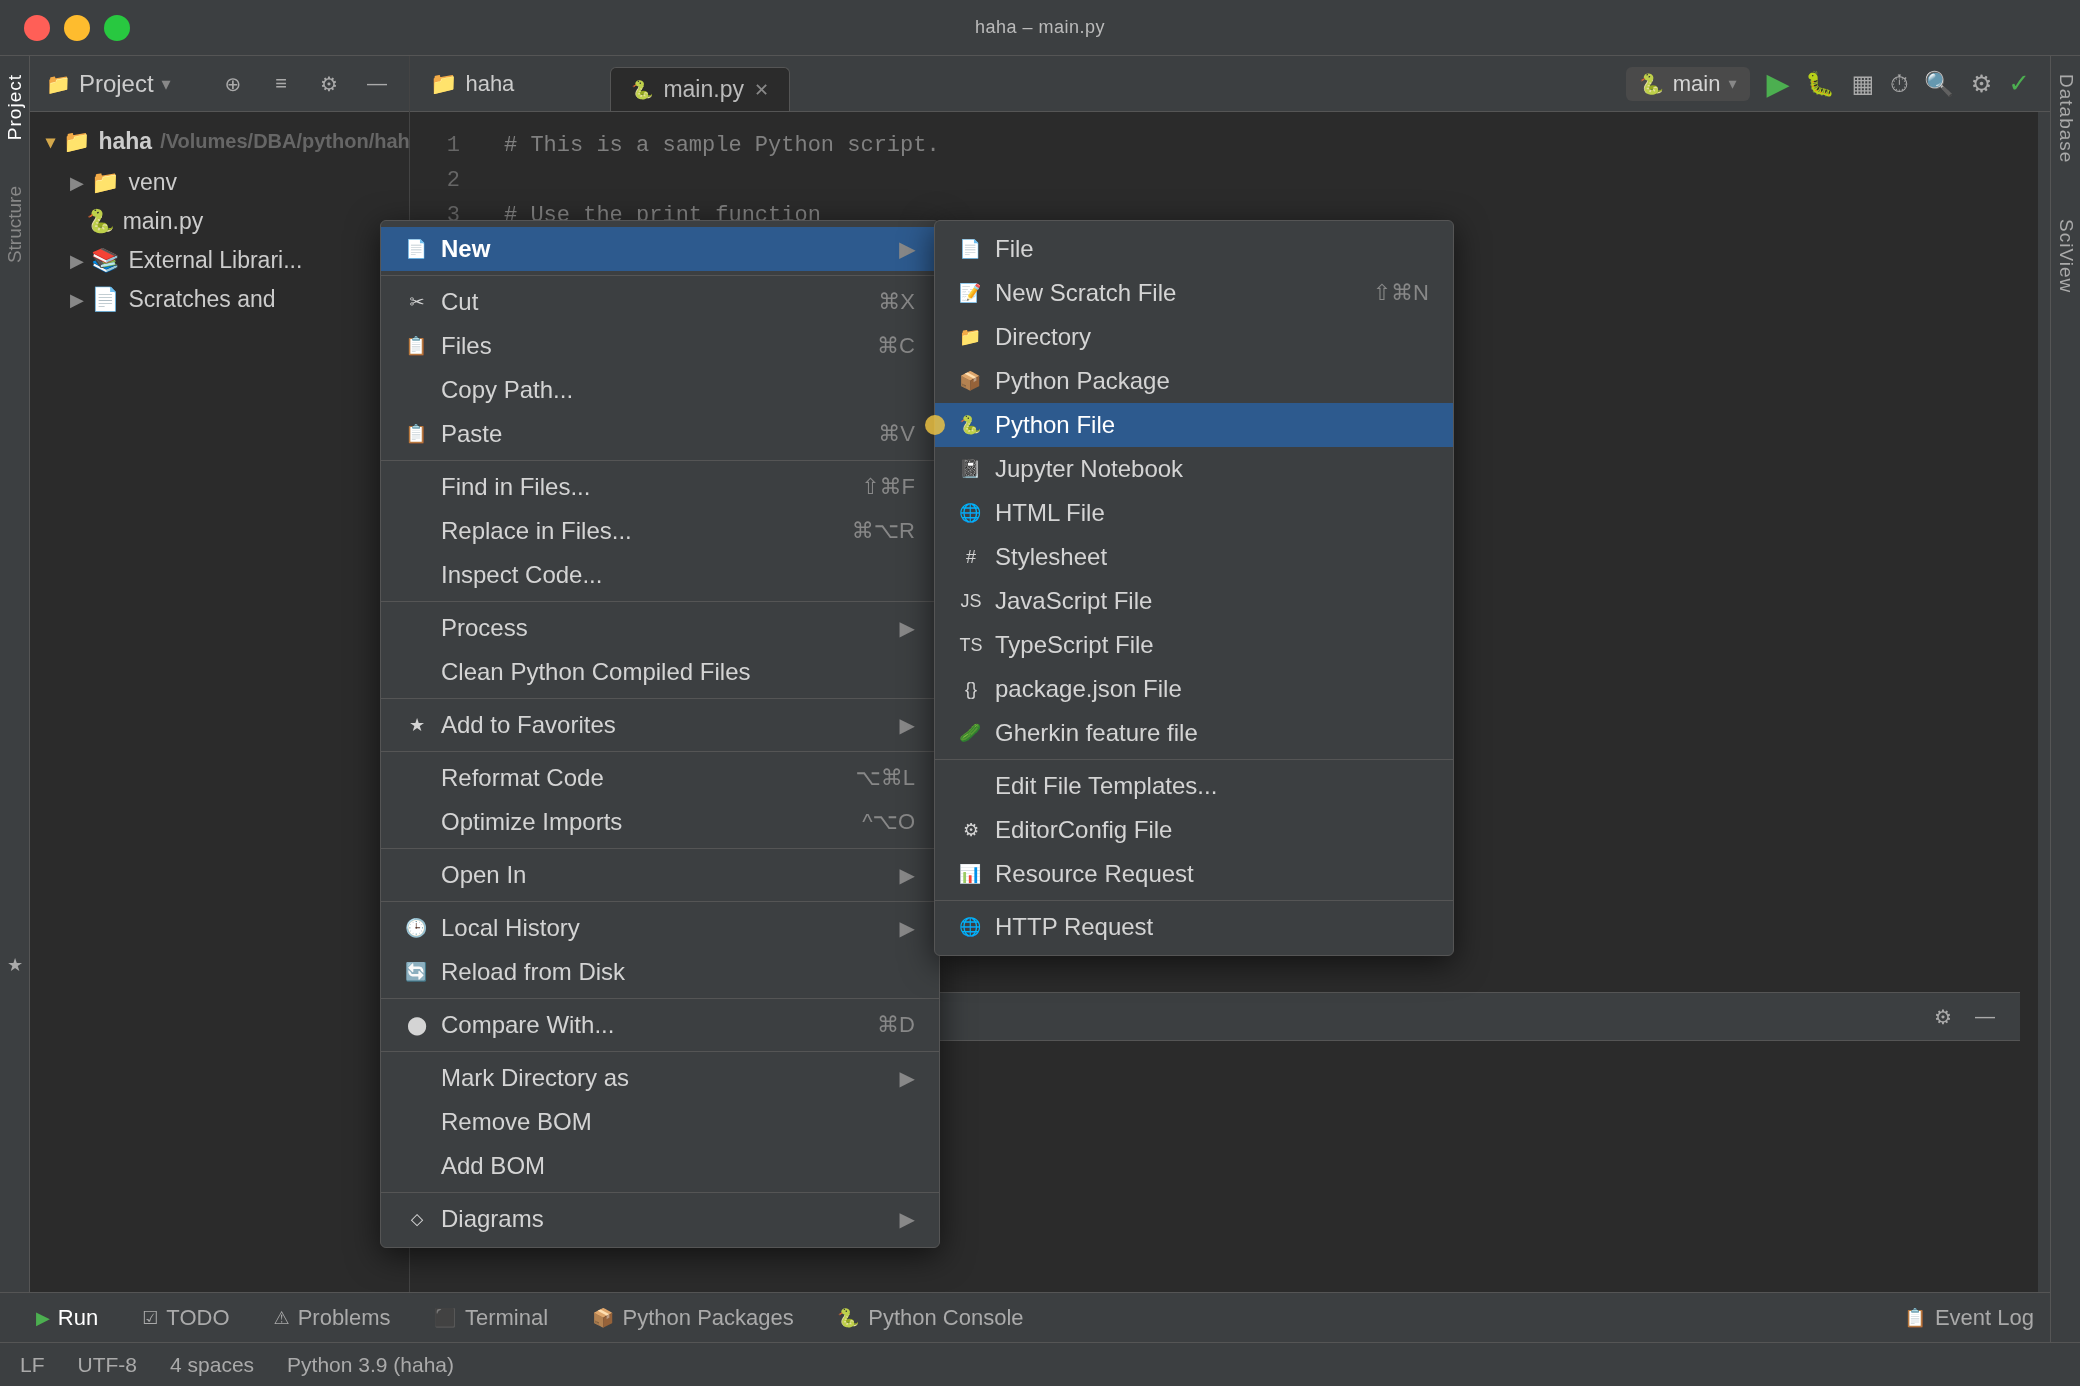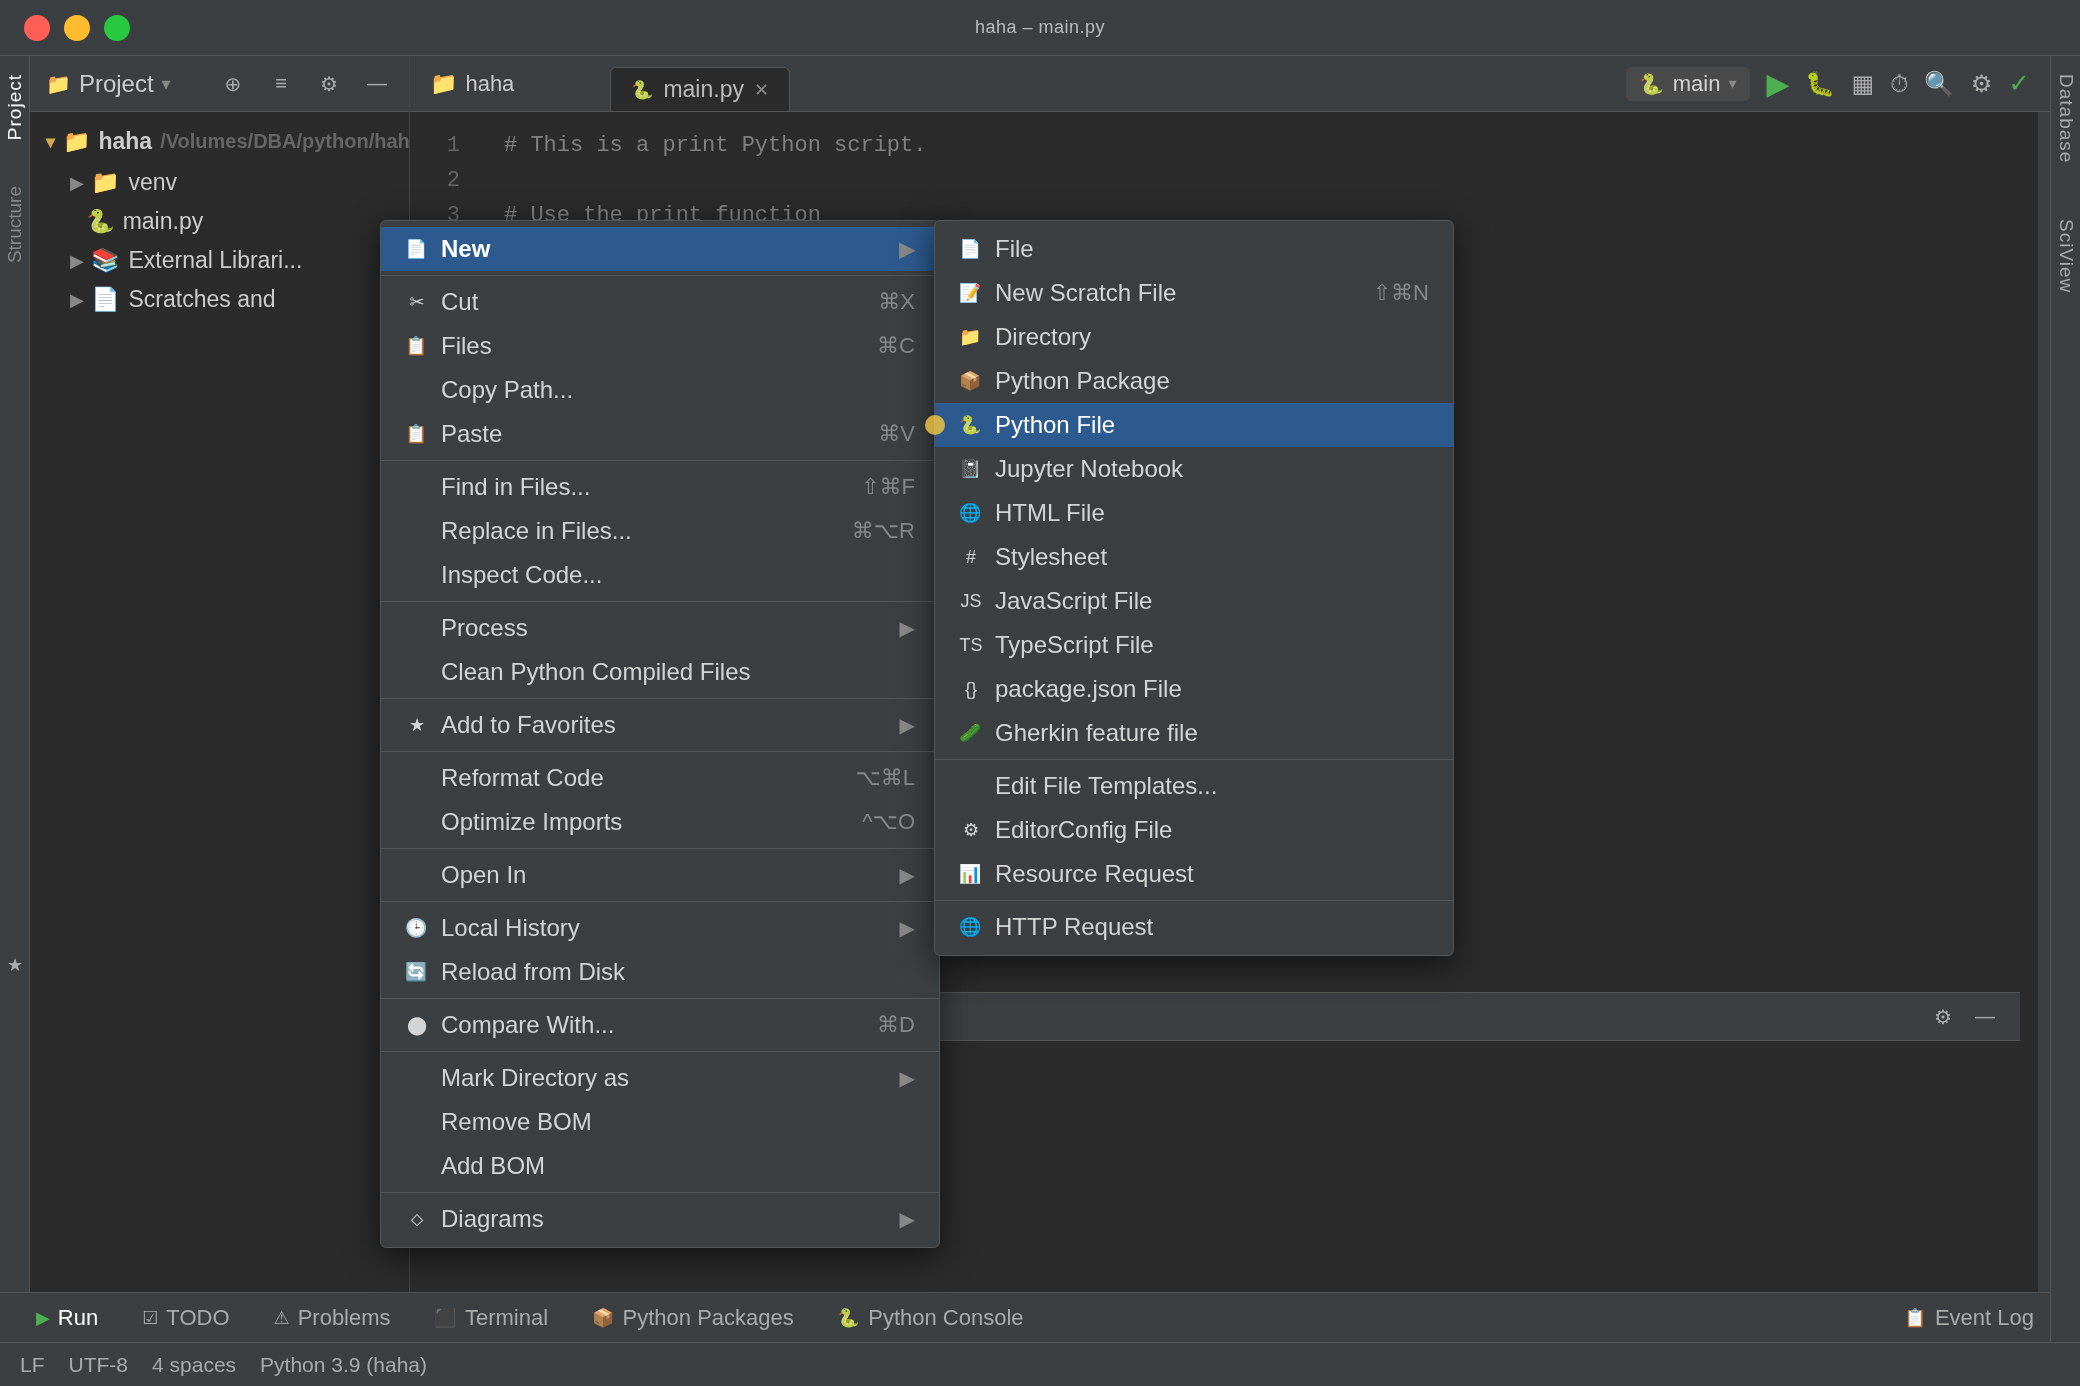--- a/index.html
+++ b/index.html
@@ -188,21 +188,21 @@
       display: flex;
       align-items: center;
       padding: 0 20px;
       font-size: 21px;
       color: #aaa;
       gap: 30px;
       border-top: 1px solid #555;
       z-index: 10;
     }
     .statusbar-left { flex: 1; }
-    .statusbar-right { display: flex; gap: 24px; align-items: flex-end; }
+    .statusbar-right { display: flex; gap: 33px; align-items: flex-end; }
 
     
     .app-bottom-tabs {
       position: absolute;
       bottom: 44px;
       left: 0;
       right: 30px;
       height: 50px;
       background: #3c3f41;
       display: flex;
@@ -471,21 +471,21 @@
         <div>1</div>
         <div>2</div>
         <div>3</div>
         <div>4</div>
         <div>5</div>
         <div>6</div>
         <div>7</div>
         <div>8</div>
       </div>
       <div class="code-lines">
-        <div class="code-comment"># This is a print Python script.</div>
+        <div class="code-comment"># This is a sample Python script.</div>
         <div>&nbsp;</div>
         <div><span class="code-comment"># Use the </span><span style="color:#808080;">print</span><span class="code-comment"> function</span></div>
         <div style="color:#a9b7c6;">print(<span style="color:#6a8759;">"Hi, PyCharm"</span>)</div>
         <div>&nbsp;</div>
         <div style="color:#808080;"># Press ⌃R to execute it with your code.</div>
         <div style="color:#808080;"># Press ⌥⇧F10 or click the icon in the gutter to run.</div>
       </div>
 
       <div class="editor-scrollbar"></div>
     </div>

